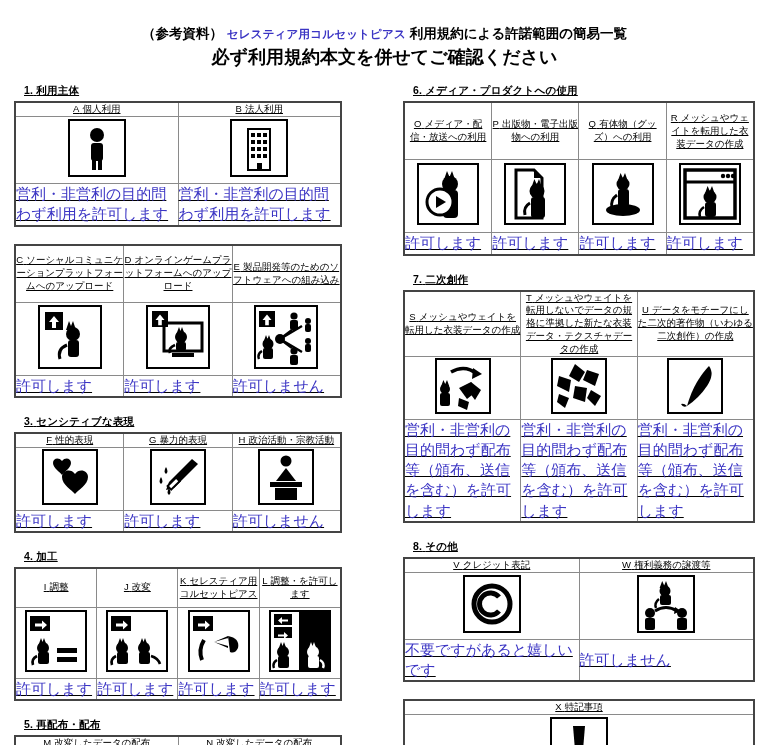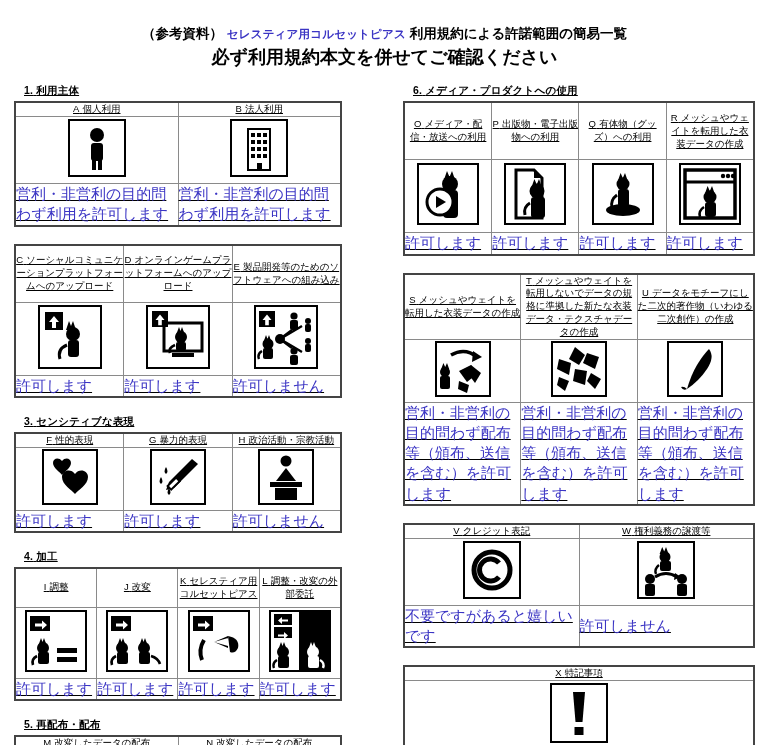--- a/index.html
+++ b/index.html
@@ -363,21 +363,21 @@
             <td class="cell-head" style="width:25%">
               <span class="ltr">J</span>
               <span>改変</span>
             </td>
             <td class="cell-head" style="width:25%">
               <span class="ltr">K</span>
               <span>セレスティア用コルセットピアス</span>
             </td>
             <td class="cell-head" style="width:25%">
               <span class="ltr">L</span>
-              <span>調整・改変の外部委託</span>
+              <span>調整・を許可します</span>
             </td>
           </tr>
           <tr>
             <td class="cell-icon">
               <span class="ico">
                 <svg width="58" height="58" viewBox="0 0 58 58">
                   <rect x="3" y="4" width="20" height="15" fill="#000"></rect>
                   <path d="M8 11.5 h7 v-3 l5 4.5 l-5 4.5 v-3 h-7z" fill="#fff"></path>
                   <path d="M17 26 l2.5 7 h-8 l2.5 -7 l1.5 4 z" fill="#000"></path>
                   <circle cx="16" cy="36" r="6" fill="#000"></circle>
@@ -592,20 +592,24 @@
             <td class="cell-foot">許可します</td>
             <td class="cell-foot">許可します</td>
             <td class="cell-foot">許可します</td>
             <td class="cell-foot">許可します</td>
           </tr>
         </tbody>
           </table>
       </div>
 
       <div class="section">
+        <div class="section-title">
+          <span>7.</span>
+          <span>二次創作</span>
+        </div>
         <table class="grid h7">
           <tbody>
               <tr class="s7head">
             <td class="cell-head" style="width:33.34%">
               <span class="ltr">S</span>
               <span>メッシュやウェイトを転用した衣装データの作成</span>
             </td>
             <td class="cell-head" style="width:33.33%">
               <span class="ltr">T</span>
               <span>メッシュやウェイトを転用しないでデータの規格に準拠した新たな衣装データ・テクスチャデータの作成</span>
@@ -654,20 +658,24 @@
           <tr>
             <td class="cell-foot">営利・非営利の目的問わず配布等（頒布、送信を含む）を許可します</td>
             <td class="cell-foot">営利・非営利の目的問わず配布等（頒布、送信を含む）を許可します</td>
             <td class="cell-foot">営利・非営利の目的問わず配布等（頒布、送信を含む）を許可します</td>
           </tr>
         </tbody>
           </table>
       </div>
 
       <div class="section">
+        <div class="section-title">
+          <span>8.</span>
+          <span>その他</span>
+        </div>
         <table class="grid h8">
           <tbody>
               <tr>
             <td class="cell-head" style="width:50%">
               <span class="ltr">V</span>
               <span>クレジット表記</span>
             </td>
             <td class="cell-head" style="width:50%">
               <span class="ltr">W</span>
               <span>権利義務の譲渡等</span>

